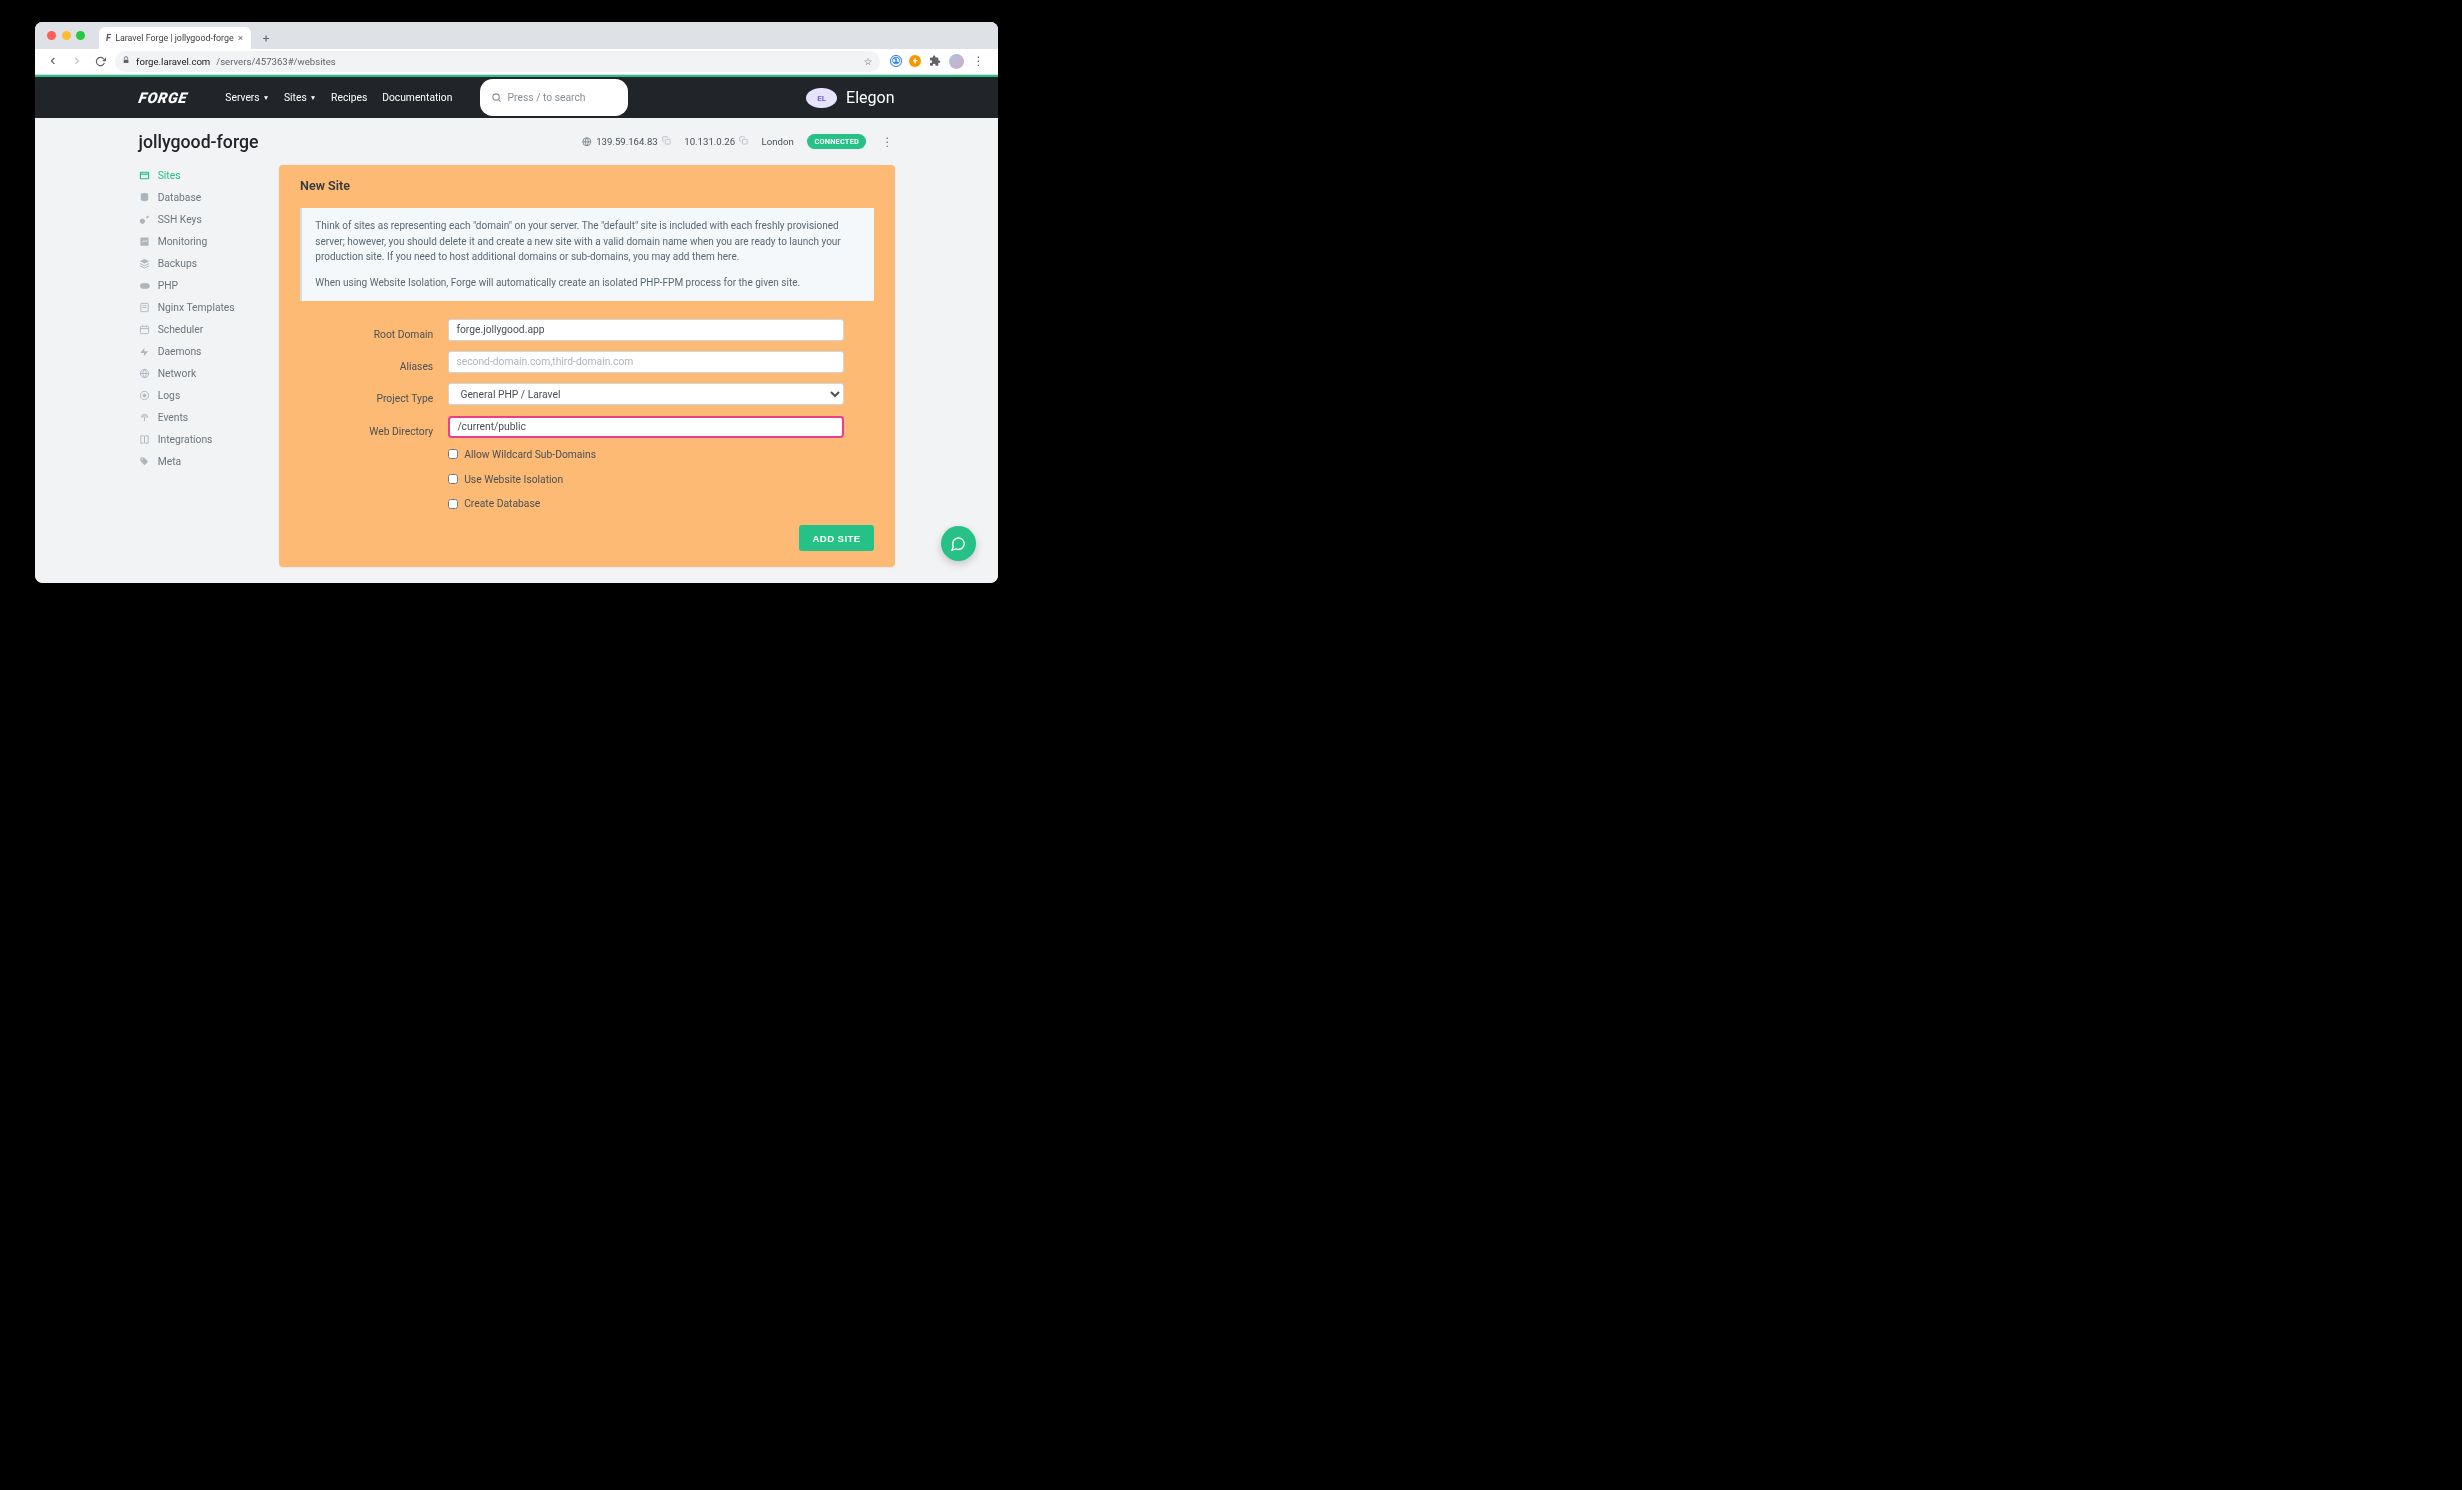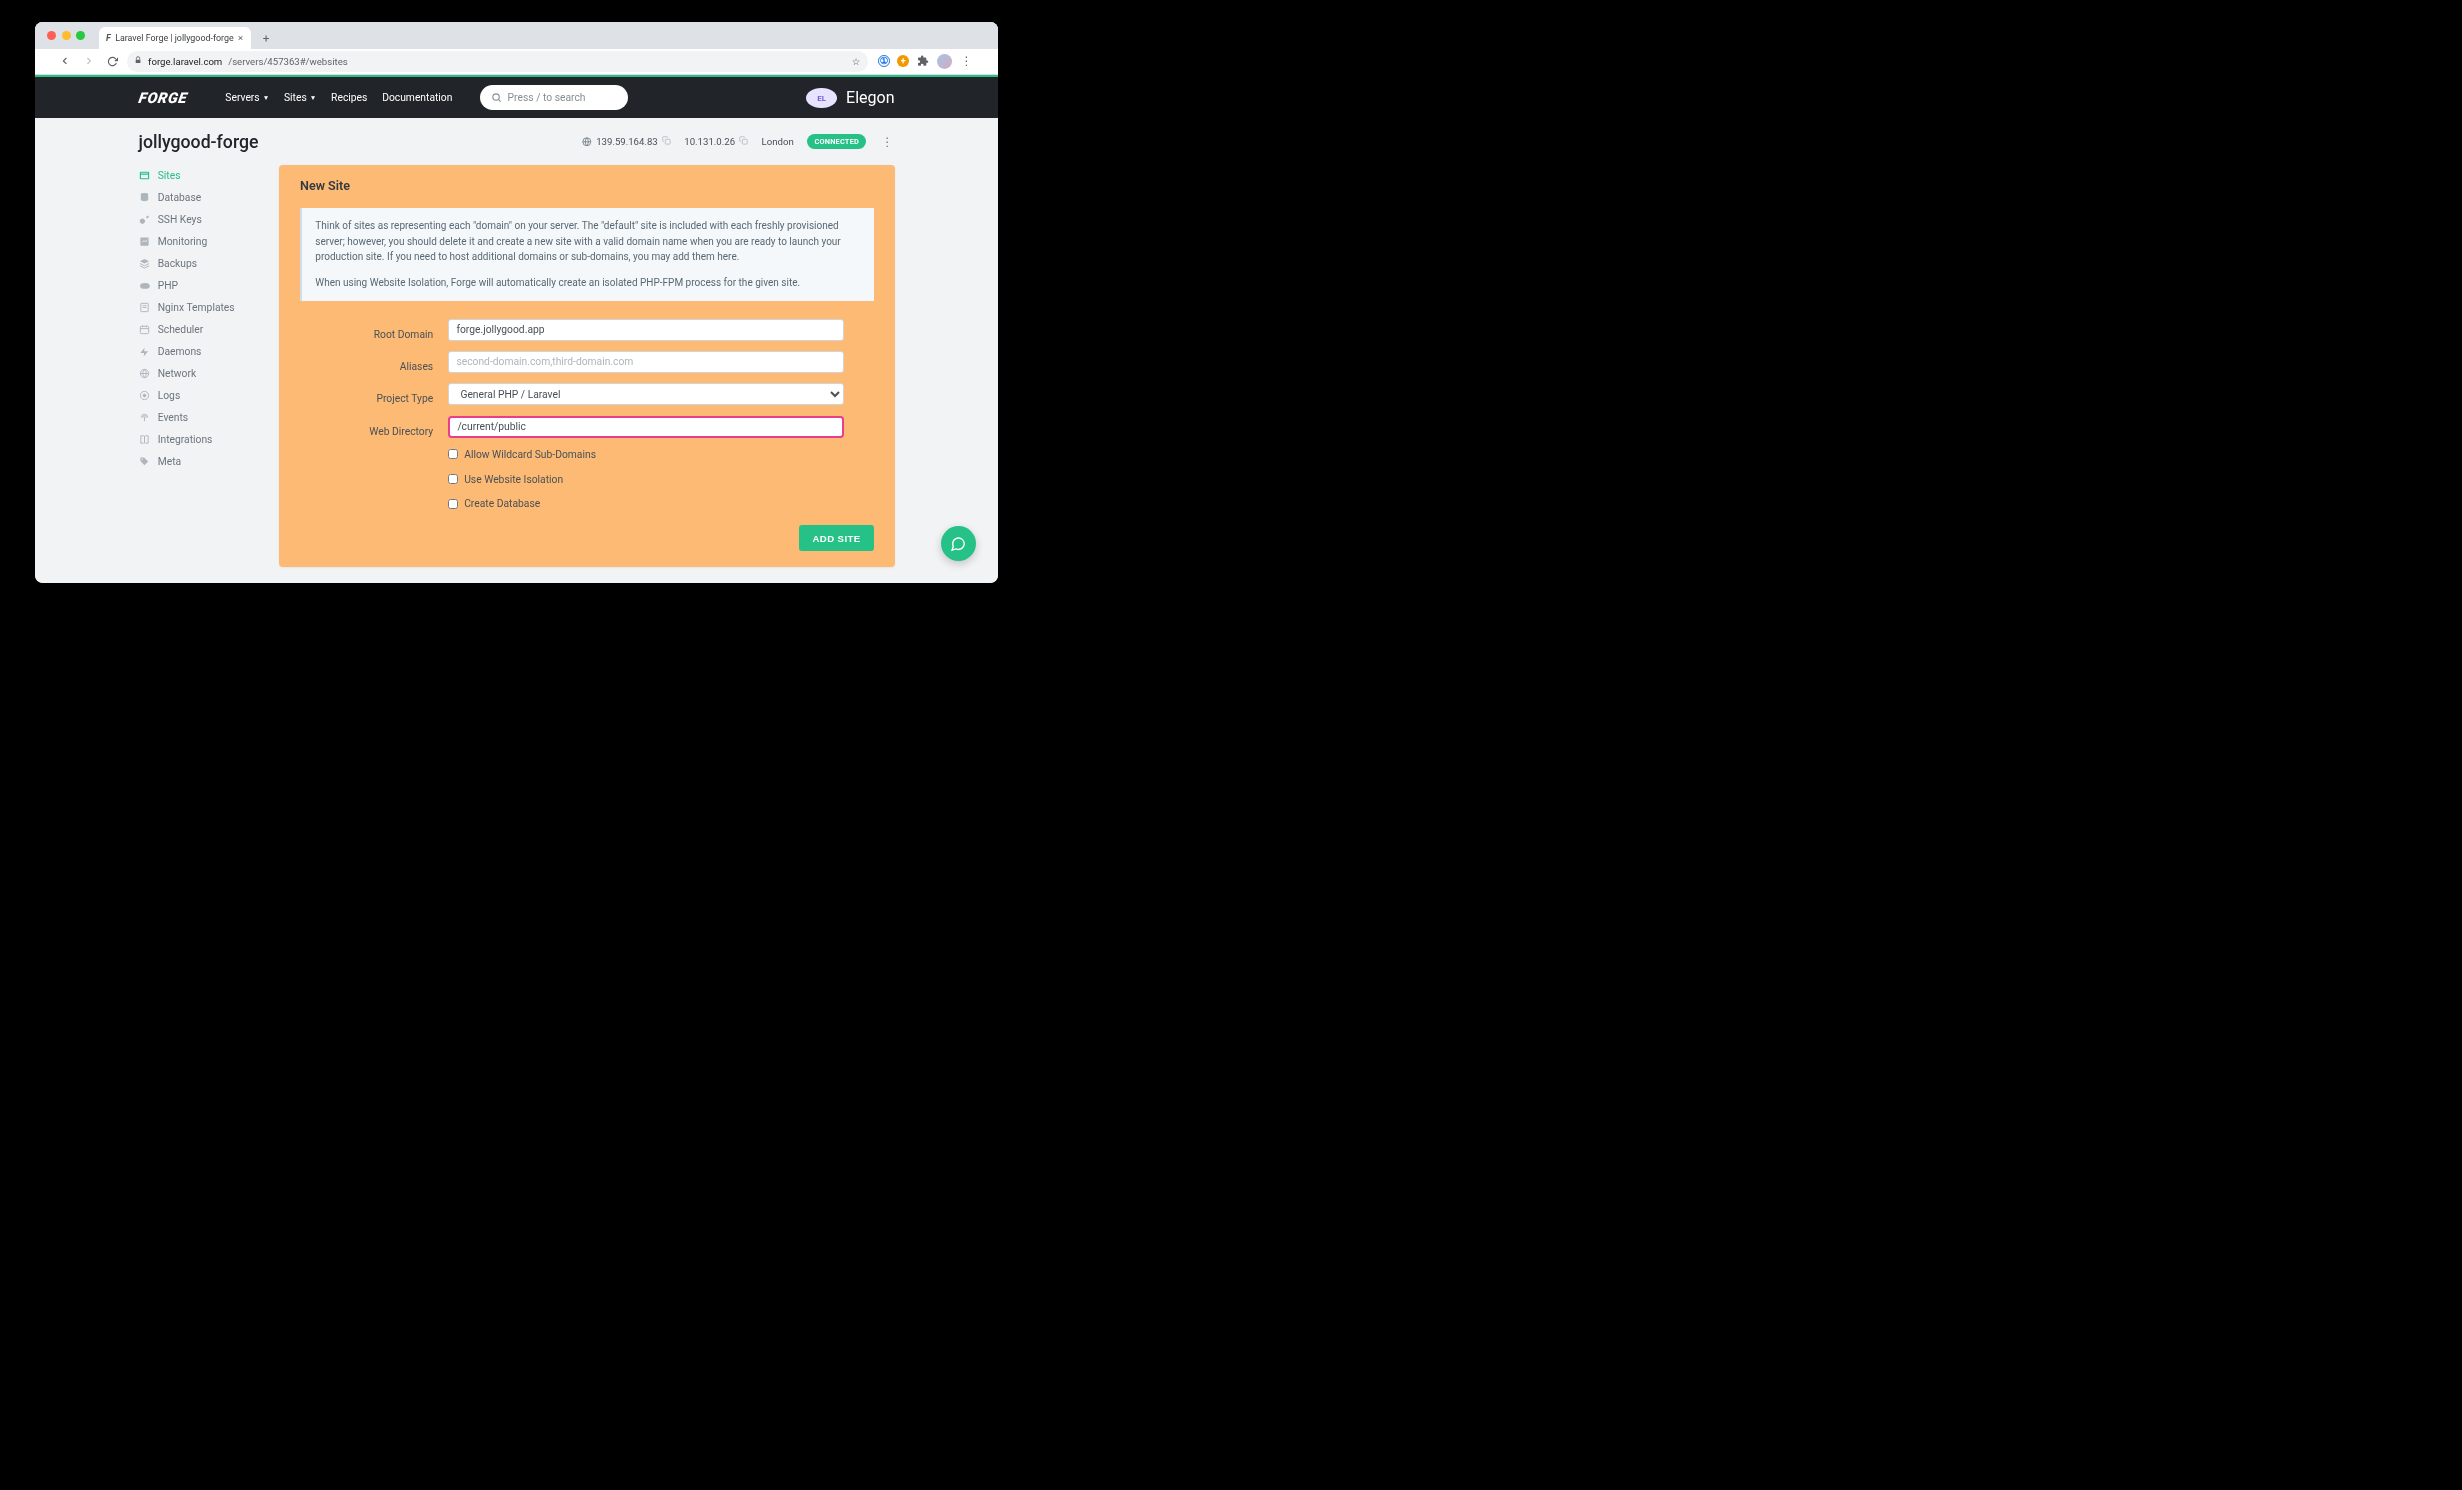--- a/index.html
+++ b/index.html
@@ -44,21 +44,21 @@
       min-width: 140px;
     }
     .tab-close { color:#5f6368; font-size:9.6px; margin-left:auto; }
     .tab-new { width:19px; height:19px; display:flex; align-items:center; justify-content:center; color:#5f6368; font-size:11.8px; margin-left:5.9px; margin-bottom:1.5px; }
     .chrome-toolbar {
       height: 26.6px;
       background: #fff;
       border-bottom: 0.7px solid #dadce0;
       display: flex;
       align-items: center;
-      padding: 0 21px;
+      padding: 0 9px;
       gap: 5.9px;
     }
     .nav-btn { width:17.7px; height:17.7px; display:flex; align-items:center; justify-content:center; color:#5f6368; border-radius:50%; }
     .nav-btn.disabled { color:#bdc1c6; }
     .omnibox {
       flex:1; height:20.7px; background:#f1f3f4; border-radius:10.3px;
       display:flex; align-items:center; padding:0 7.4px; gap:5.9px;
       font-size:9.6px; color:#202124;
     }
     .omnibox .lock { color:#5f6368; font-size:8.9px;}
@@ -78,21 +78,21 @@
       display:flex; align-items:center;
       padding:0 0;
     }
     .topnav-inner { width:756px; margin:0 auto; display:flex; align-items:center; gap:17.7px;}
     .brand { color:#fff; font-weight:900; font-style:italic; font-size:14.8px; letter-spacing:0.7px; transform: skewX(-10deg);}
     .nav-links { display:flex; gap:14.8px; margin-left:20.7px;}
     .nav-link { color:#fff; font-size:10.3px; display:flex; align-items:center; gap:3px;}
     .caret { font-size:6.6px; }
     .nav-search {
       margin-left:10.3px;
-      height:25px; width:148px;
+      height:37px; width:148px;
       background:#fff; border-radius:12.6px;
       display:flex; align-items:center; padding:0 10.3px; gap:5.9px;
       color:#868e96; font-size:10.3px;
     }
     .nav-right { margin-left:auto; display:flex; align-items:center; gap:8.9px;}
     .avatar-badge { width:31px;height:20.7px;border-radius:50%; background:#e7e3ff; color:#6b5bd4; display:flex;align-items:center;justify-content:center; font-size:8.1px; font-weight:600;}
     .user-name { color:#fff; font-size:16px;}
 
     .page-body { width:756px; margin:0 auto; padding-top:13.3px; }
     .page-header { display:flex; align-items:center; margin-bottom:13.3px; }

